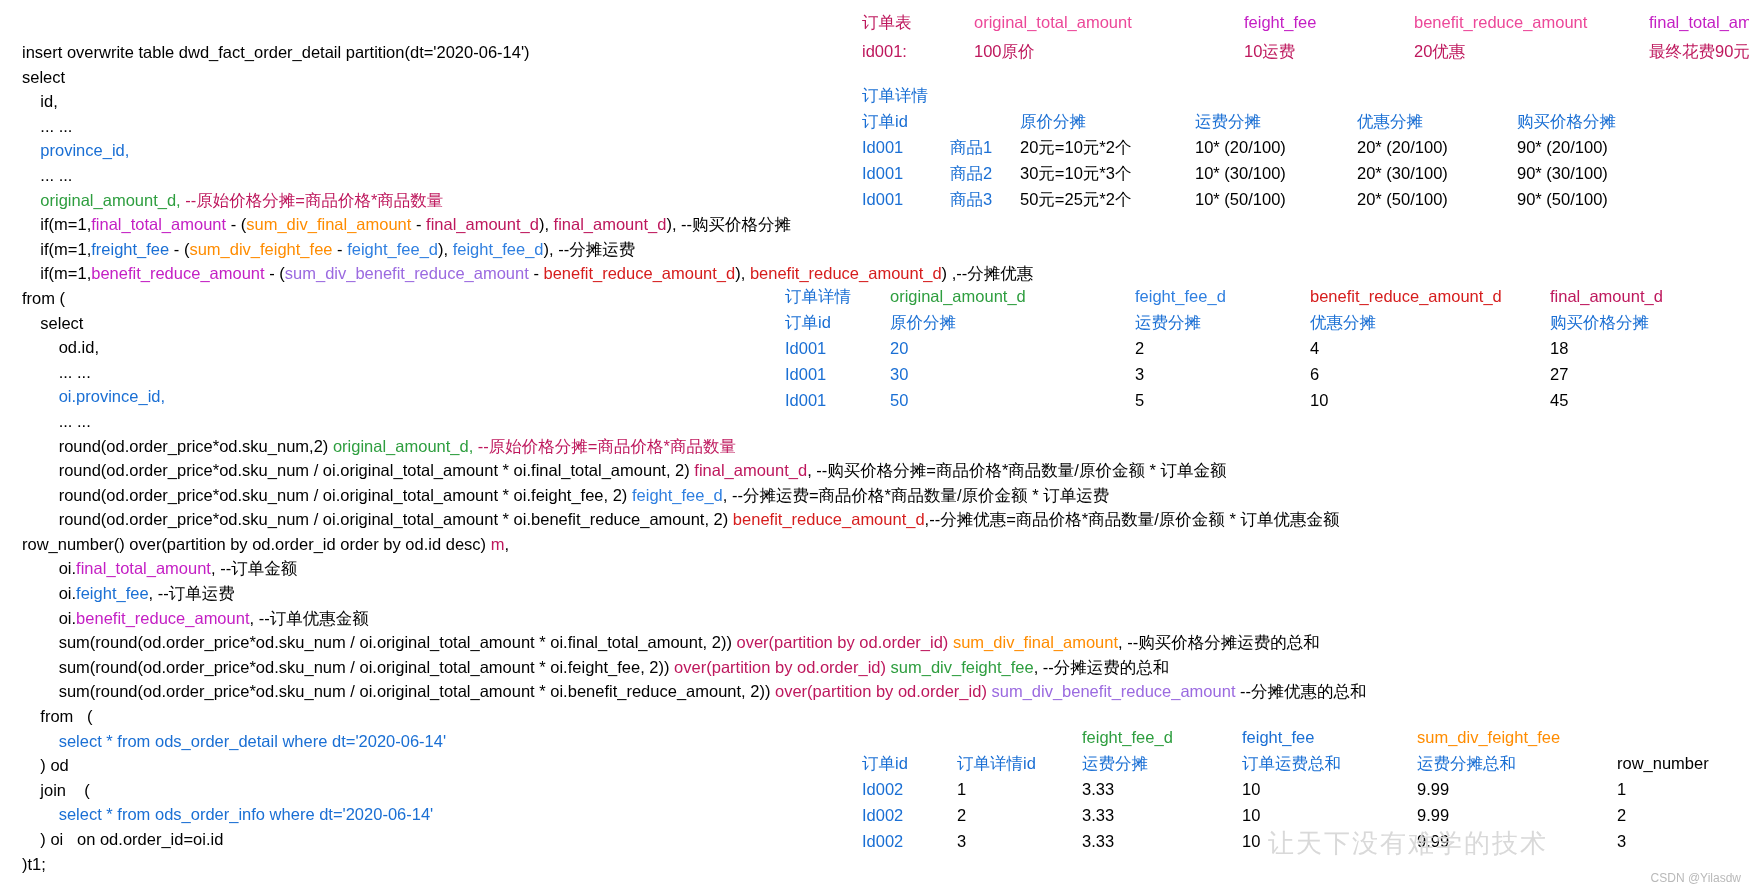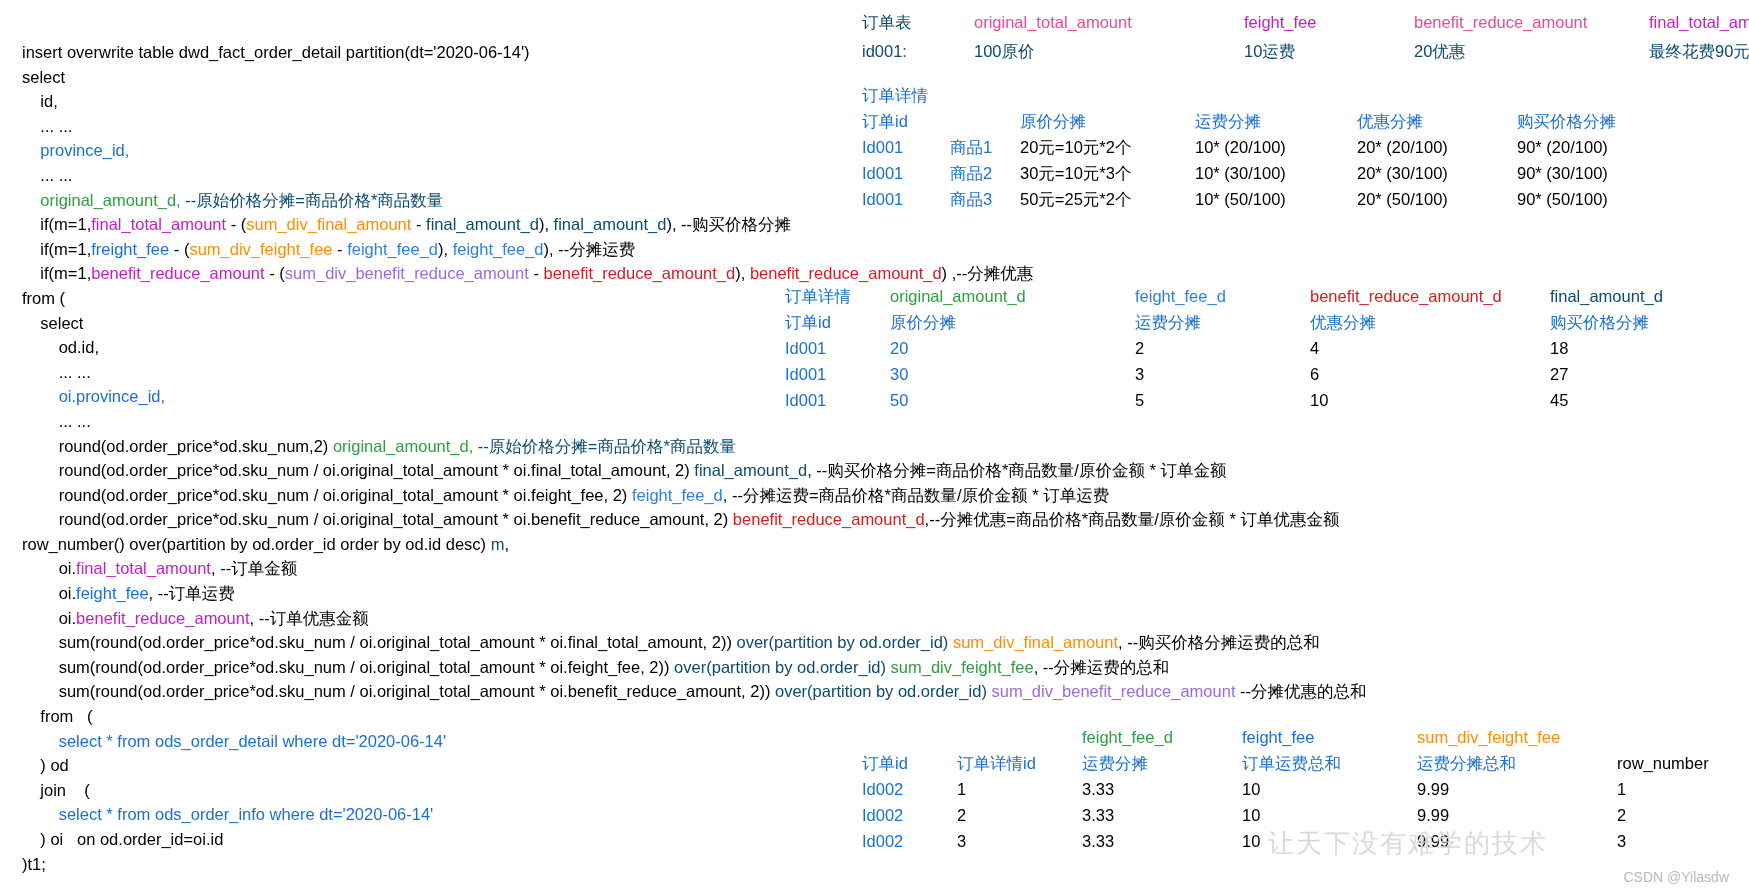--- a/index.html
+++ b/index.html
@@ -18,21 +18,21 @@
   }
   .abs { position: absolute; white-space: pre; }
   .code-block { left: 22px; top: 40px; line-height: 24.6px; }
   .code-line { white-space: pre; }
 
   
   .c-black   { color: #000000; }
   .c-blue    { color: #1a6fd4; }
   .c-blue2   { color: #2f7fe0; }
   .c-green   { color: #2e9e3f; }
-  .c-red     { color: #0c4a6e; }
+  .c-red     { color: #be185d; }
   .c-magenta { color: #c41fc4; }
   .c-orange  { color: #ff8c00; }
   .c-violet  { color: #9b6ae0; }
   .c-crimson { color: #d61d1d; }
   .c-lightblue { color: #ec4899; }
 
   
   .tbl { position: absolute; }
   .tbl .row { display: flex; white-space: pre; }
   .tbl .cell { white-space: pre; }
@@ -49,23 +49,23 @@
     position: absolute;
     left: 1268px;
     top: 826px;
     font-size: 26px;
     color: #d9d9d9;
     font-family: "Liberation Serif", serif;
     letter-spacing: 2px;
   }
   .csdn {
     position: absolute;
-    right: 20px;
+    right: 8px;
     bottom: 6px;
-    font-size: 14px;
+    font-size: 12px;
     color: #b9b9b9;
   }
 </style>
 </head>
 <body>
 
 <div class="abs code-block" id="code-block"><div class="code-line"><span class="c-black">insert overwrite table dwd_fact_order_detail partition(dt='2020-06-14')</span></div><div class="code-line"><span class="c-black">select</span></div><div class="code-line"><span class="c-black">    id,</span></div><div class="code-line"><span class="c-black">    ... ...</span></div><div class="code-line"><span class="c-blue">    province_id,</span></div><div class="code-line"><span class="c-black">    ... ...</span></div><div class="code-line"><span class="c-green">    original_amount_d,</span><span class="c-red"> --原始价格分摊=商品价格*商品数量</span></div><div class="code-line"><span class="c-black">    if(m=1,</span><span class="c-magenta">final_total_amount</span><span class="c-black"> - (</span><span class="c-orange">sum_div_final_amount</span><span class="c-black"> - </span><span class="c-red">final_amount_d</span><span class="c-black">), </span><span class="c-red">final_amount_d</span><span class="c-black">), --购买价格分摊</span></div><div class="code-line"><span class="c-black">    if(m=1,</span><span class="c-blue">freight_fee</span><span class="c-black"> - (</span><span class="c-orange">sum_div_feight_fee</span><span class="c-black"> - </span><span class="c-blue2">feight_fee_d</span><span class="c-black">), </span><span class="c-blue2">feight_fee_d</span><span class="c-black">), --分摊运费</span></div><div class="code-line"><span class="c-black">    if(m=1,</span><span class="c-magenta">benefit_reduce_amount</span><span class="c-black"> - (</span><span class="c-violet">sum_div_benefit_reduce_amount</span><span class="c-black"> - </span><span class="c-crimson">benefit_reduce_amount_d</span><span class="c-black">), </span><span class="c-crimson">benefit_reduce_amount_d</span><span class="c-black">) ,--分摊优惠</span></div><div class="code-line"><span class="c-black">from (</span></div><div class="code-line"><span class="c-black">    select</span></div><div class="code-line"><span class="c-black">        od.id,</span></div><div class="code-line"><span class="c-black">        ... ...</span></div><div class="code-line"><span class="c-blue">        oi.province_id,</span></div><div class="code-line"><span class="c-black">        ... ...</span></div><div class="code-line"><span class="c-black">        round(od.order_price*od.sku_num,2) </span><span class="c-green">original_amount_d,</span><span class="c-red"> --原始价格分摊=商品价格*商品数量</span></div><div class="code-line"><span class="c-black">        round(od.order_price*od.sku_num / oi.original_total_amount * oi.final_total_amount, 2) </span><span class="c-red">final_amount_d</span><span class="c-black">, --购买价格分摊=商品价格*商品数量/原价金额 * 订单金额</span></div><div class="code-line"><span class="c-black">        round(od.order_price*od.sku_num / oi.original_total_amount * oi.feight_fee, 2) </span><span class="c-blue2">feight_fee_d</span><span class="c-black">, --分摊运费=商品价格*商品数量/原价金额 * 订单运费</span></div><div class="code-line"><span class="c-black">        round(od.order_price*od.sku_num / oi.original_total_amount * oi.benefit_reduce_amount, 2) </span><span class="c-crimson">benefit_reduce_amount_d</span><span class="c-black">,--分摊优惠=商品价格*商品数量/原价金额 * 订单优惠金额</span></div><div class="code-line"><span class="c-black">row_number() over(partition by od.order_id order by od.id desc) </span><span class="c-red">m</span><span class="c-black">,</span></div><div class="code-line"><span class="c-black">        oi.</span><span class="c-magenta">final_total_amount</span><span class="c-black">, --订单金额</span></div><div class="code-line"><span class="c-black">        oi.</span><span class="c-blue">feight_fee</span><span class="c-black">, --订单运费</span></div><div class="code-line"><span class="c-black">        oi.</span><span class="c-magenta">benefit_reduce_amount</span><span class="c-black">, --订单优惠金额</span></div><div class="code-line"><span class="c-black">        sum(round(od.order_price*od.sku_num / oi.original_total_amount * oi.final_total_amount, 2)) </span><span class="c-red">over(partition by od.order_id)</span><span class="c-black"> </span><span class="c-orange">sum_div_final_amount</span><span class="c-black">, --购买价格分摊运费的总和</span></div><div class="code-line"><span class="c-black">        sum(round(od.order_price*od.sku_num / oi.original_total_amount * oi.feight_fee, 2)) </span><span class="c-red">over(partition by od.order_id)</span><span class="c-black"> </span><span class="c-green">sum_div_feight_fee</span><span class="c-black">, --分摊运费的总和</span></div><div class="code-line"><span class="c-black">        sum(round(od.order_price*od.sku_num / oi.original_total_amount * oi.benefit_reduce_amount, 2)) </span><span class="c-red">over(partition by od.order_id)</span><span class="c-black"> </span><span class="c-violet">sum_div_benefit_reduce_amount</span><span class="c-black"> --分摊优惠的总和</span></div><div class="code-line"><span class="c-black">    from   (</span></div><div class="code-line"><span class="c-blue">        select * from ods_order_detail where dt='2020-06-14'</span></div><div class="code-line"><span class="c-black">    ) od</span></div><div class="code-line"><span class="c-black">    join    (</span></div><div class="code-line"><span class="c-blue">        select * from ods_order_info where dt='2020-06-14'</span></div><div class="code-line"><span class="c-black">    ) oi   on od.order_id=oi.id</span></div><div class="code-line"><span class="c-black">)t1;</span></div></div>
 
 <div class="tbl" id="table-order-summary">
     <div class="row"><div class="cell" style="width: 112px;"><span class="c-red">订单表</span></div><div class="cell" style="width: 270px;"><span class="c-lightblue">original_total_amount</span></div><div class="cell" style="width: 170px;"><span class="c-magenta">feight_fee</span></div><div class="cell" style="width: 235px;"><span class="c-lightblue">benefit_reduce_amount</span></div><div class="cell" style="width: 200px;"><span class="c-magenta">final_total_amount</span></div></div>

